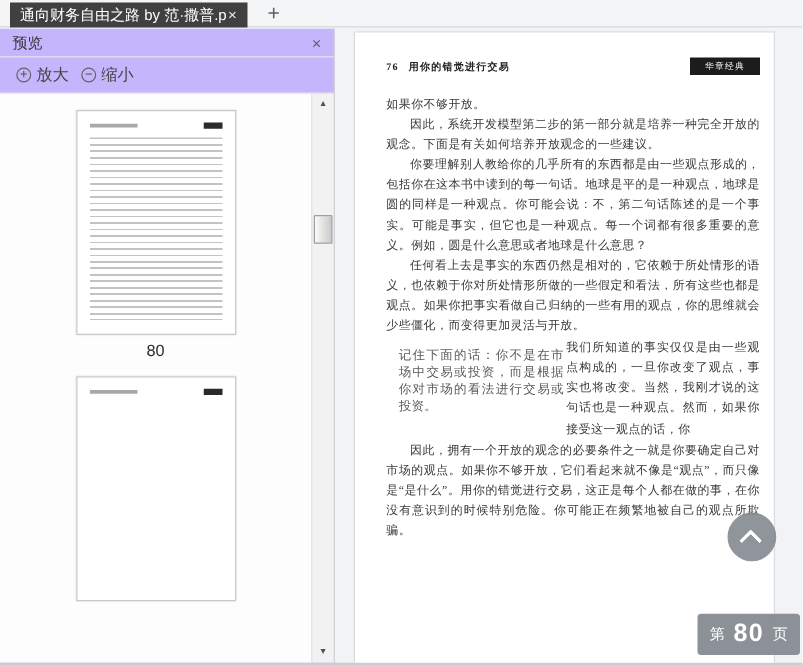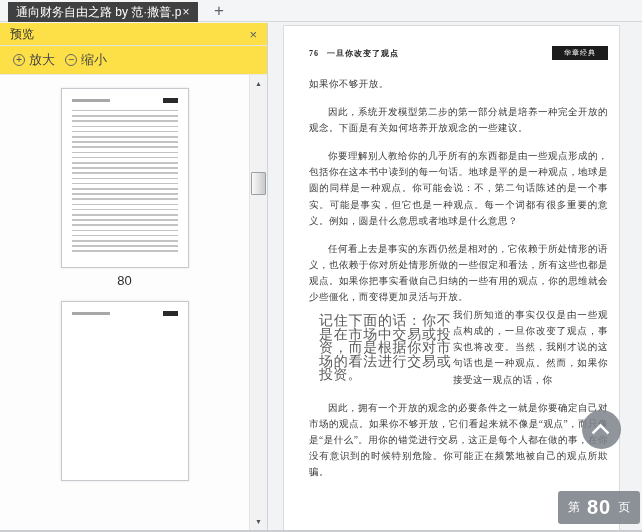--- a/index.html
+++ b/index.html
@@ -25,21 +25,21 @@
     position:absolute; right:5px; top:0; width:14px; text-align:center;
     color:#e8f0fb; font-size:12px; line-height:20px; cursor:pointer;
   }
   .newtab {
     position:absolute; left:210px; top:0px; width:18px; height:22px;
     color:#5c636b; font-size:17px; line-height:21px; text-align:center; cursor:pointer;
   }
   
   .sidebar {
     position:absolute; top:23px; left:0; width:268px; bottom:0;
-    background:#fde047; border-right:1px solid #cfd3d7; z-index:20;
+    background:#c4b5fd; border-right:1px solid #cfd3d7; z-index:20;
   }
   .sb-header {
     height:23px; border-bottom:1px solid #e2e4e8;
     display:flex; align-items:center; justify-content:space-between;
     padding:0 10px; font-size:12px; color:#333;
   }
   .sb-close { color:#5f6368; font-size:13px; cursor:pointer; }
   .sb-toolbar {
     height:29px; border-bottom:1px solid #e7e9ec;
     display:flex; align-items:center; padding-left:13px;
@@ -105,24 +105,24 @@
   .ph-badge {
     margin-left:auto; background:#1c1c1c; color:#fff;
     font-size:7px; font-weight:normal; letter-spacing:1px; padding:2px 12px;
   }
   .page-body {
     margin-top:16px;
     font-family:"Liberation Serif", serif;
     font-size:9.5px; line-height:16.1px; color:#383838;
     text-align:justify; letter-spacing:0.45px;
   }
-  .page-body p.indent { text-indent:2em;margin-top:12px; }
+  .page-body p.indent { text-indent:2em; }
   .page-body .cols { display:flex; margin:2px 0 1px; }
   .page-body .quote {
-    width:142px; flex:none; font-size:14px; line-height:13.5px;
+    width:142px; flex:none; font-size:10px; line-height:13.5px;
     color:#5a5a5a; padding:7px 0 0 10px; letter-spacing:0.2px;
   }
   .page-body .col-text { flex:1; margin-left:2px; }
   
   .scroll-top {
     position:absolute; left:582px; top:410px; width:39px; height:39px;
     border-radius:50%; background:rgba(125,131,138,0.85); z-index:40; cursor:pointer;
   }
   .chevron-up {
     position:absolute; left:12px; top:16px; width:13px; height:13px;
@@ -187,21 +187,21 @@
     <div class="sb-arrow up">▲</div>
     <div class="sb-thumbbar"></div>
     <div class="sb-arrow down">▼</div>
   </div>
 </div>
 
 <div class="main">
   <div class="page">
     <div class="page-header">
       <span class="ph-num">76</span>
-      <span>一旦你改变了观点</span>
+      <span>用你的错觉进行交易</span>
       <span class="ph-badge">华章经典</span>
     </div>
     <div class="page-body" id="page-body">
         <p class="plain">如果你不够开放。</p>
         <p class="indent">因此，系统开发模型第二步的第一部分就是培养一种完全开放的观念。下面是有关如何培养开放观念的一些建议。</p>
         <p class="indent">你要理解别人教给你的几乎所有的东西都是由一些观点形成的，包括你在这本书中读到的每一句话。地球是平的是一种观点，地球是圆的同样是一种观点。你可能会说：不，第二句话陈述的是一个事实。可能是事实，但它也是一种观点。每一个词都有很多重要的意义。例如，圆是什么意思或者地球是什么意思？</p>
         <p class="indent">任何看上去是事实的东西仍然是相对的，它依赖于所处情形的语义，也依赖于你对所处情形所做的一些假定和看法，所有这些也都是观点。如果你把事实看做自己归纳的一些有用的观点，你的思维就会少些僵化，而变得更加灵活与开放。</p>
         <div class="cols">
           <div class="quote">记住下面的话：你不是在市场中交易或投资，而是根据你对市场的看法进行交易或投资。</div>
           <div class="col-text">我们所知道的事实仅仅是由一些观点构成的，一旦你改变了观点，事实也将改变。当然，我刚才说的这句话也是一种观点。然而，如果你接受这一观点的话，你</div>

